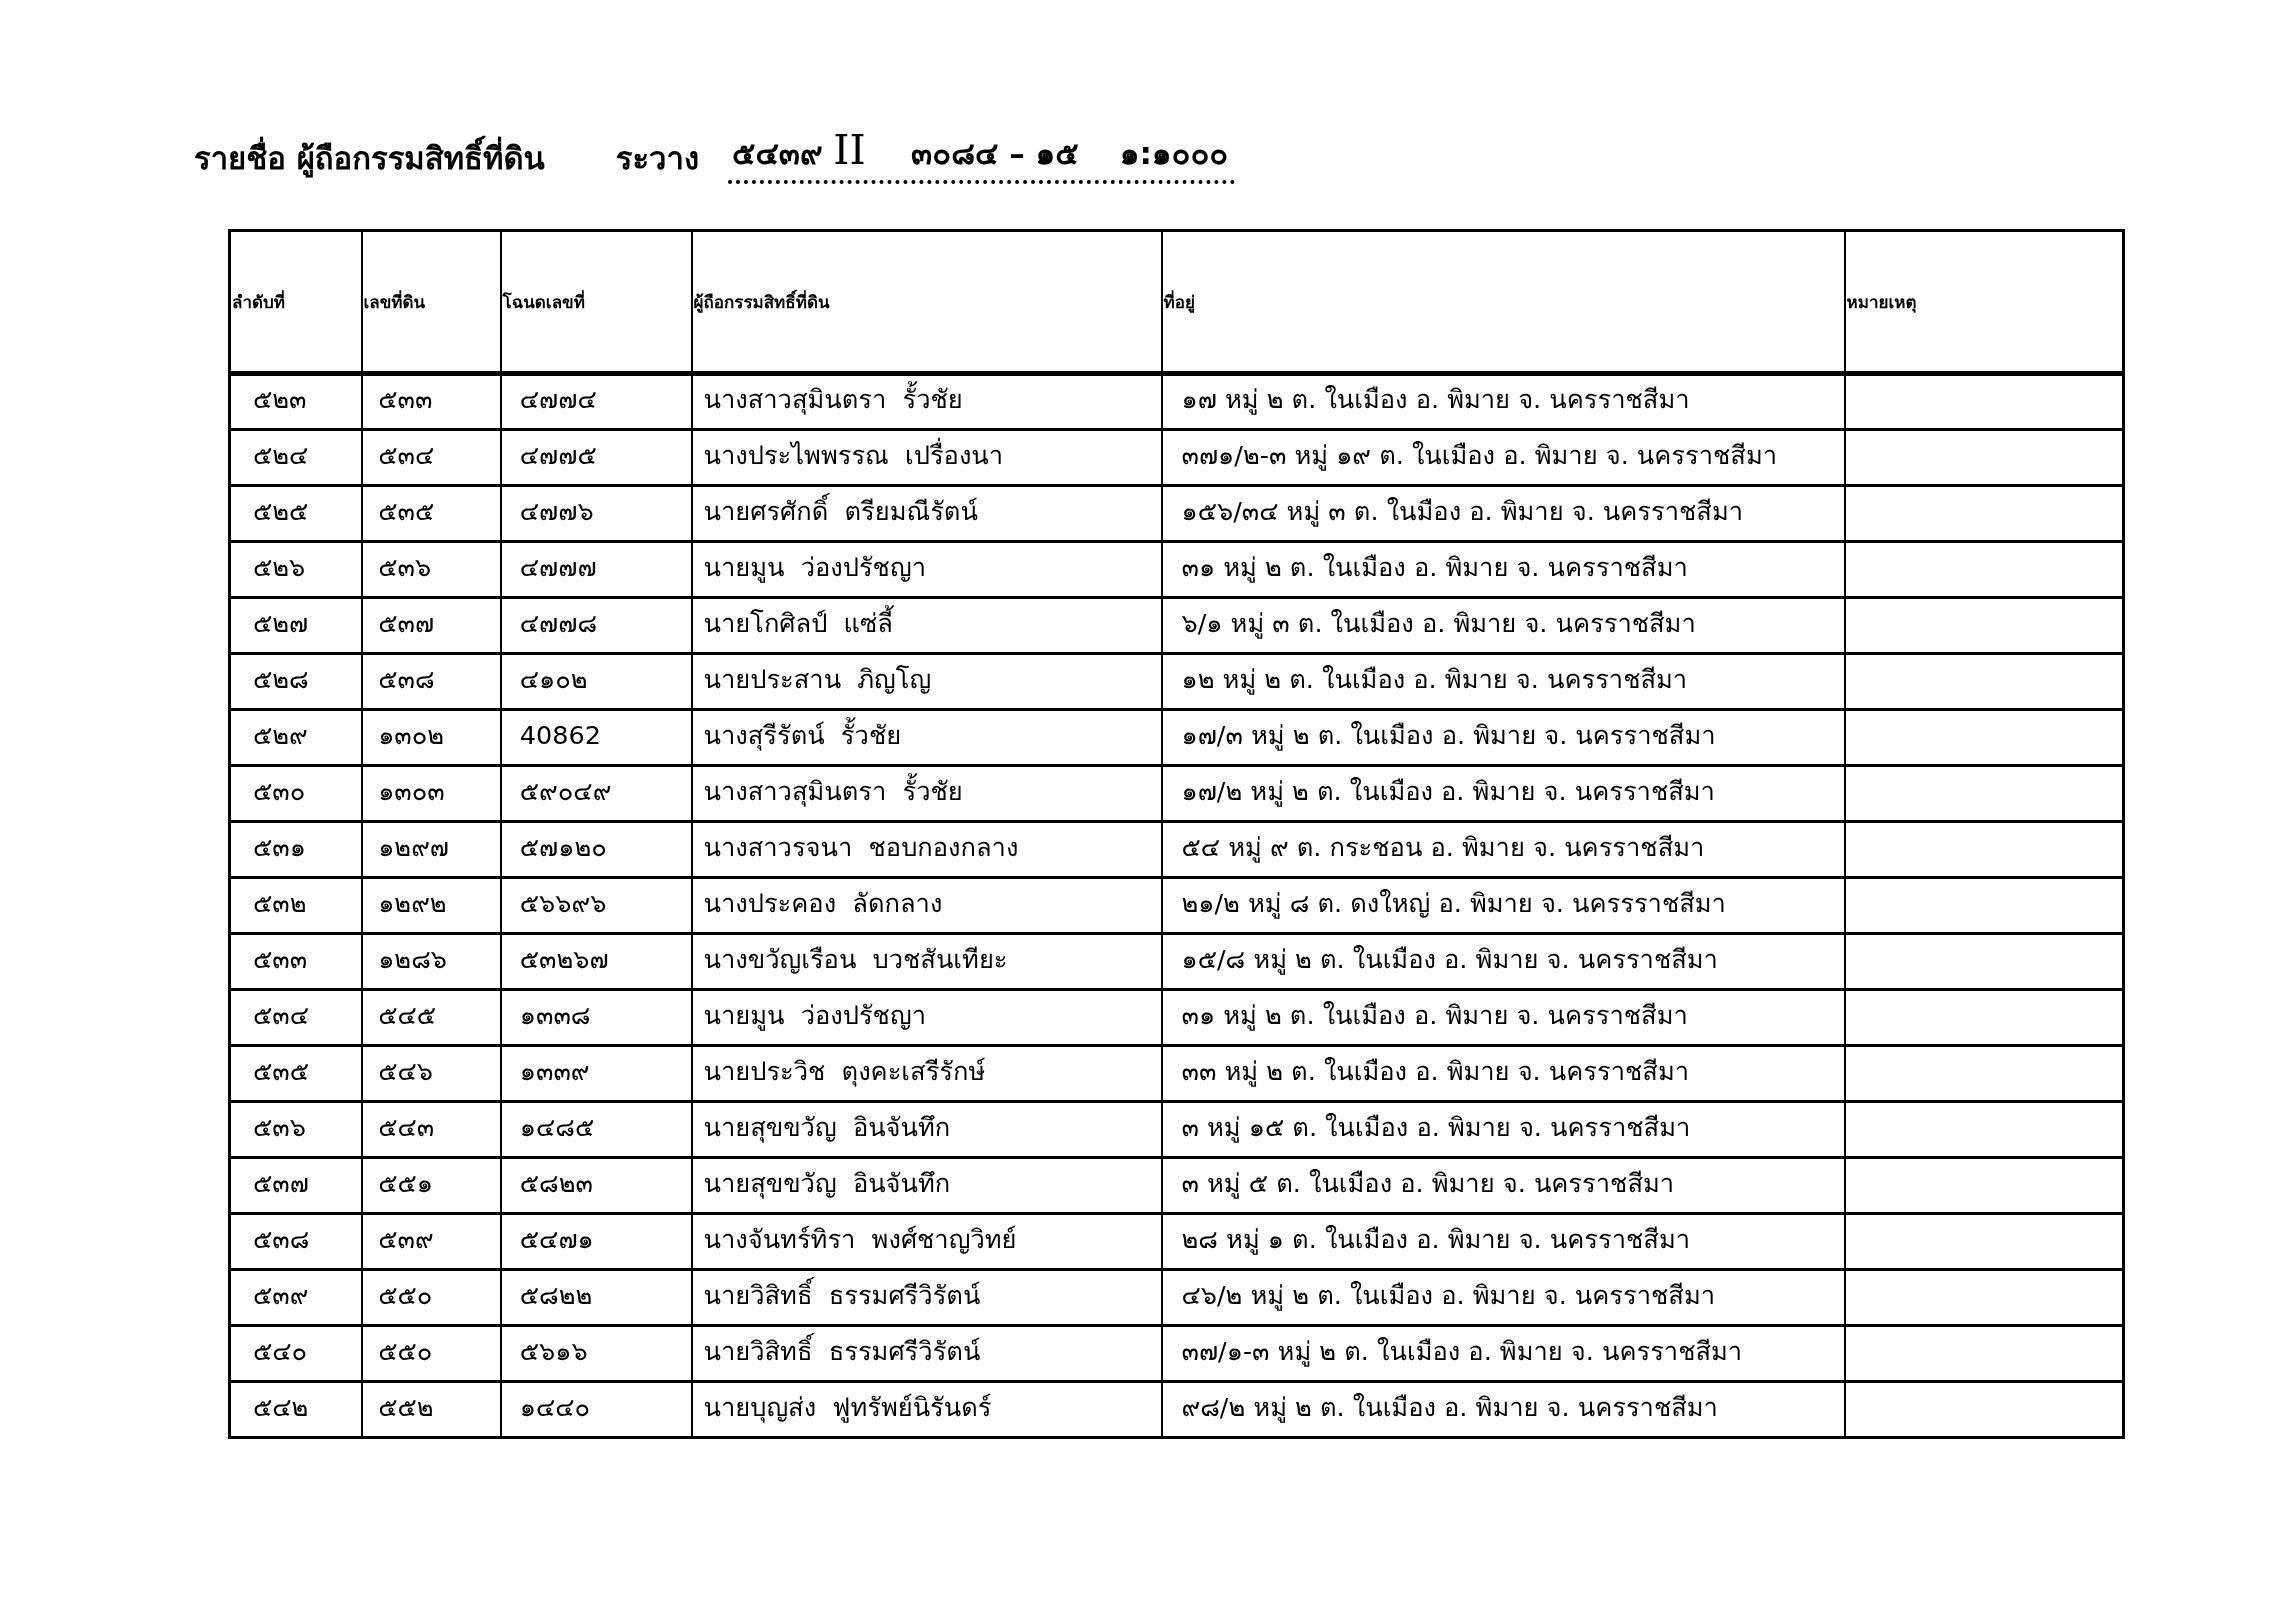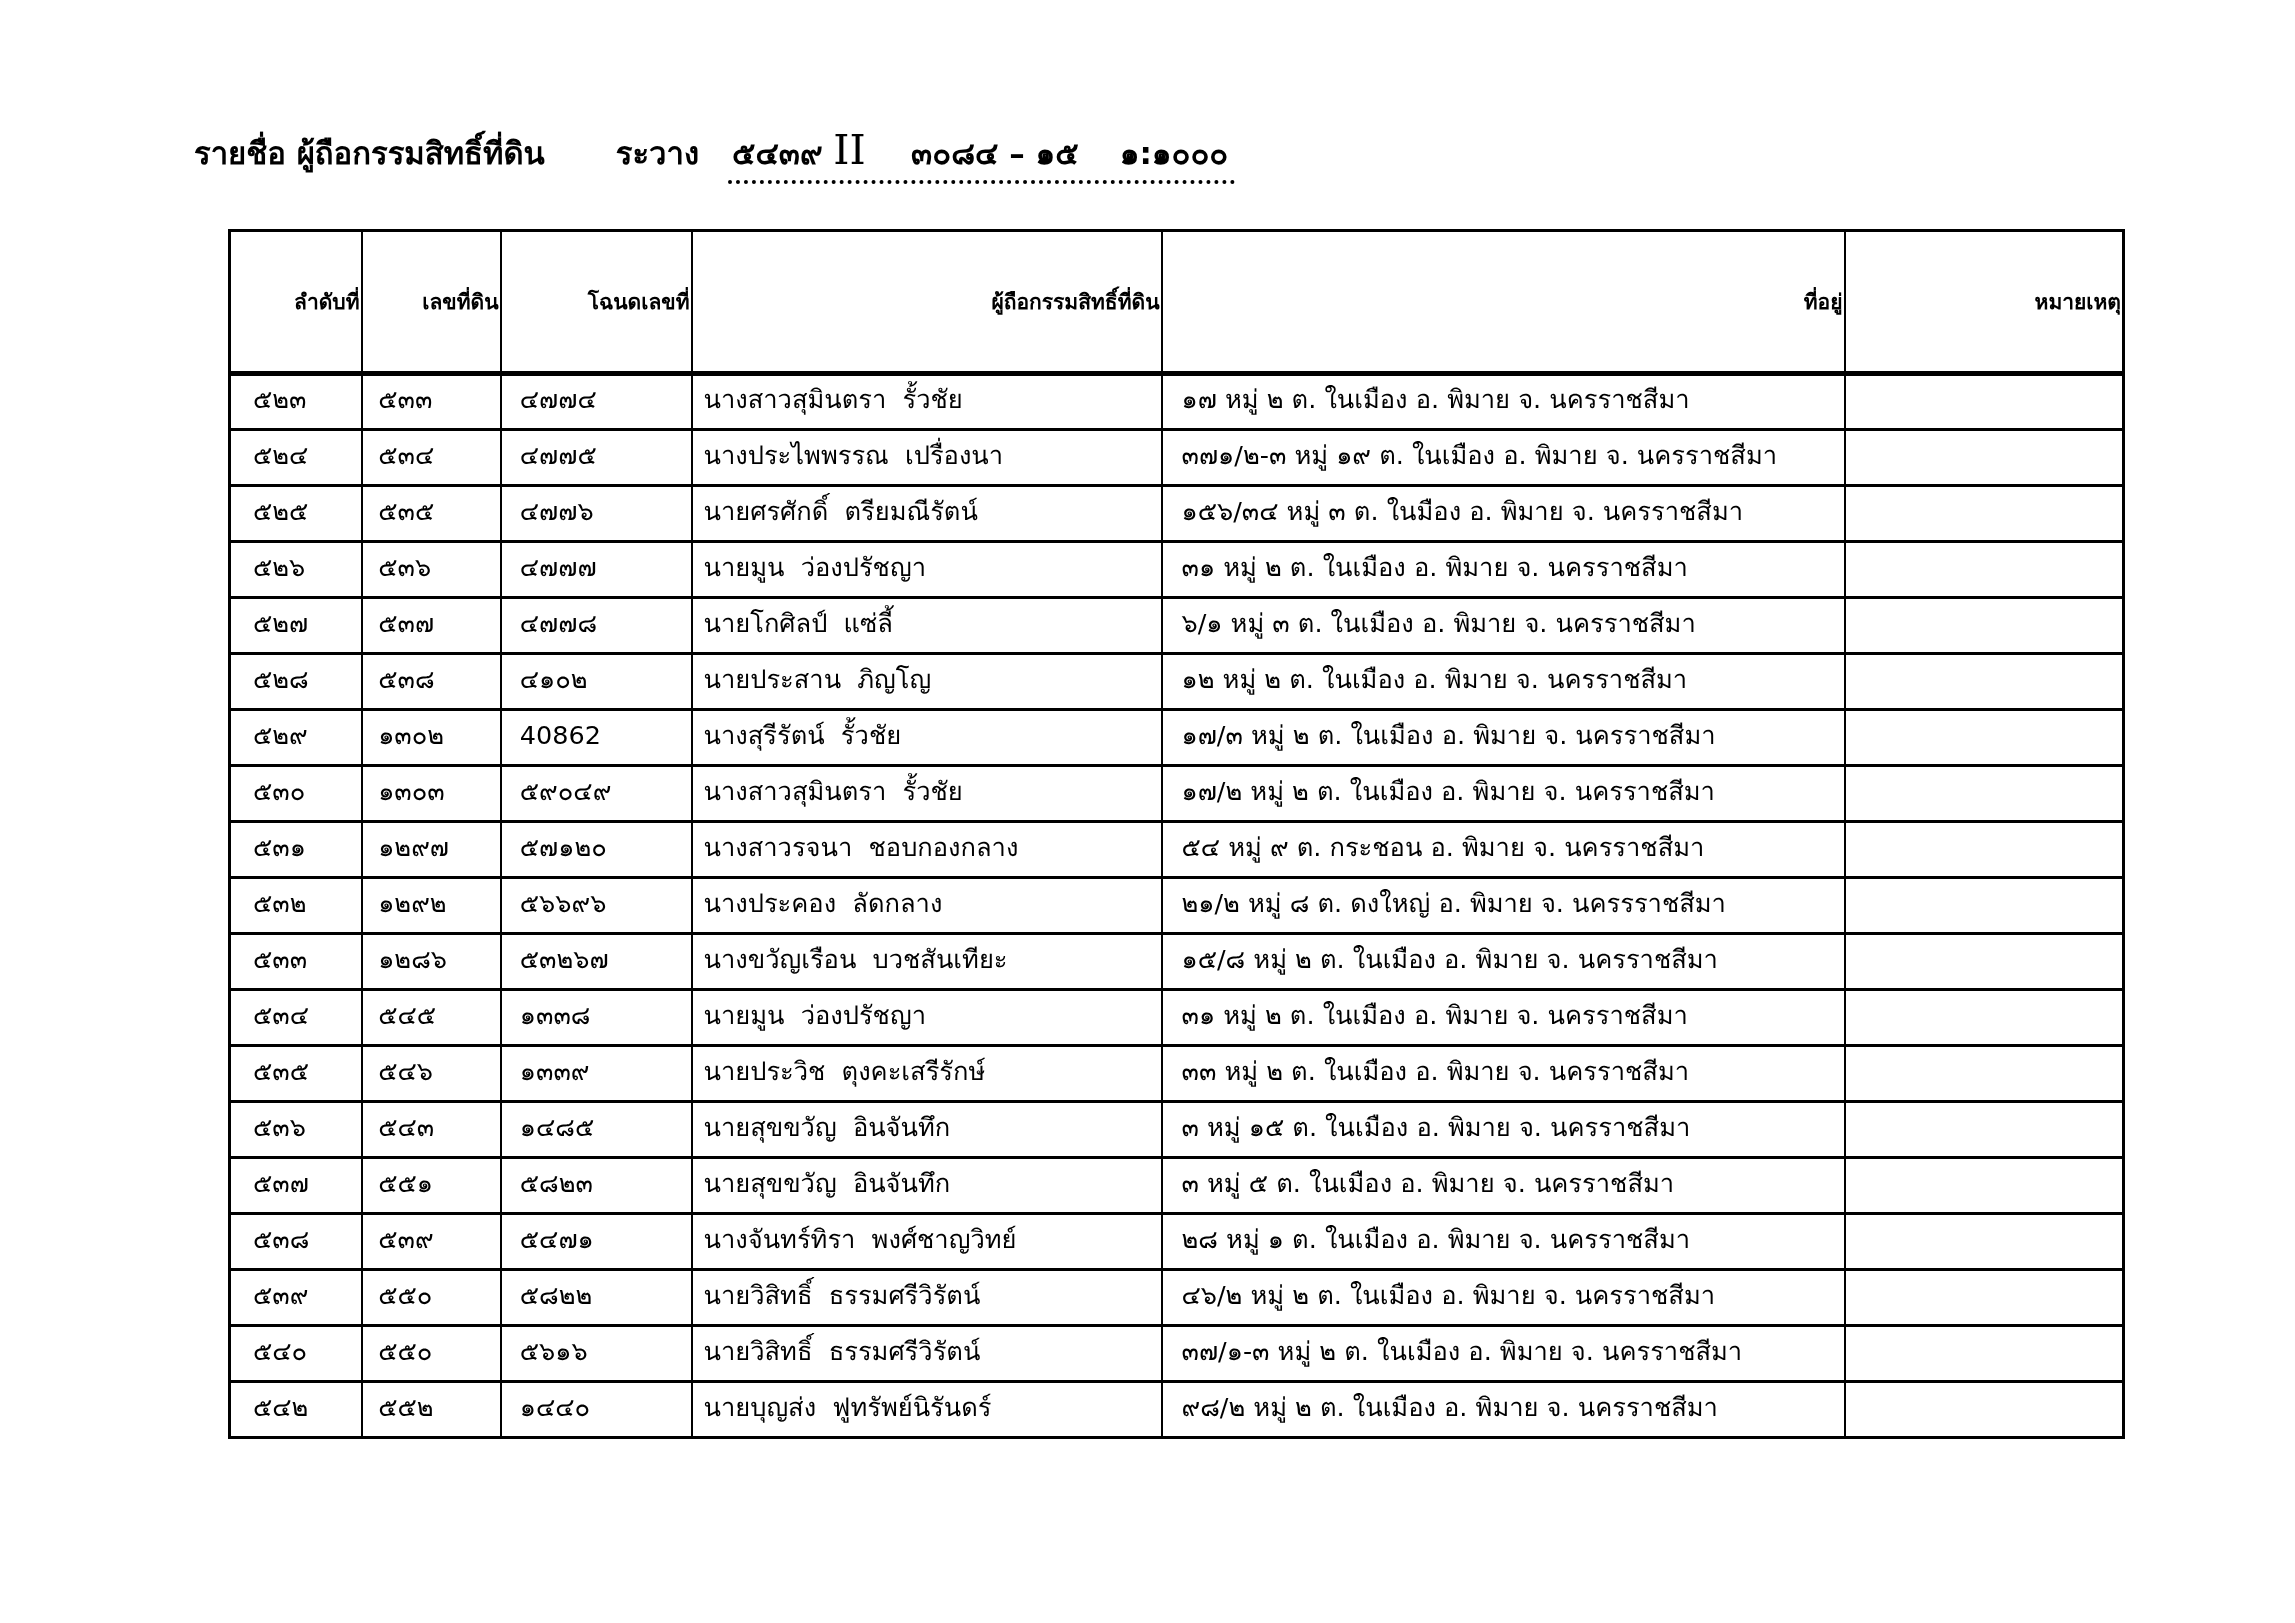--- a/index.html
+++ b/index.html
@@ -6,21 +6,21 @@
   body {
     width: 2295px; height: 1623px;
     background: #ffffff; color: #000000;
     font-family: "DejaVu Sans", "Liberation Sans", sans-serif;
     position: relative; overflow: hidden;
   }
 
   
   .title-line {
     position: absolute; left: 194px; top: 133px;
-    display: flex; align-items: flex-start;
+    display: flex; align-items: center;
     font-size: 31px; font-weight: bold; line-height: 1.3;
     white-space: nowrap;
   }
   .gap-a { display: inline-block; width: 71px; }
   .gap-b { display: inline-block; width: 29px; }
   .sheet-group {
     display: inline-flex; align-items: baseline;
     border-bottom: 4.6px dotted #000;
     padding: 0 6.5px 6.5px 3.9px;
   }
@@ -39,22 +39,22 @@
     border-collapse: collapse; table-layout: fixed;
     border: 3.9px solid #000;
   }
   .land-table th, .land-table td {
     border: 2px solid #000;
     border-top-width: 3.3px; border-bottom-width: 3.3px;
     overflow: hidden;
   }
   .land-table thead tr { height: 143px; }
   .land-table th {
-    font-size: 21px; font-weight: bold;
-    text-align: right; vertical-align: middle;
+    font-size: 17px; font-weight: bold;
+    text-align: left; vertical-align: middle;
     border-bottom-width: 5.2px;
   }
   .land-table tbody tr { height: 56px; }
   .land-table td {
     font-size: 25.5px; font-weight: normal;
     text-align: left; vertical-align: middle;
     padding: 0 3.9px 5.2px 0;
     white-space: nowrap;
   }
   td.c0 { padding-left: 22px; }

